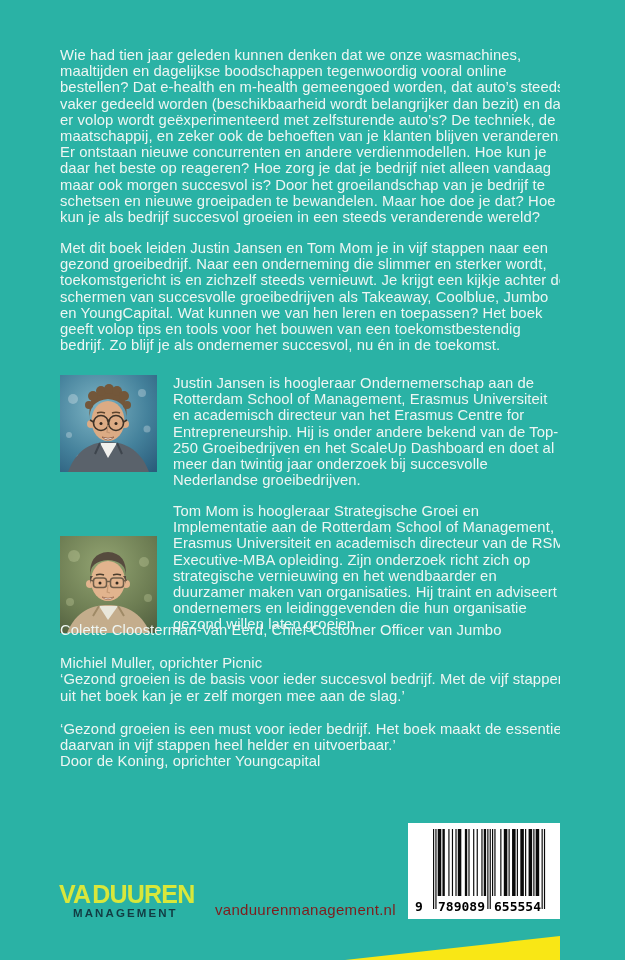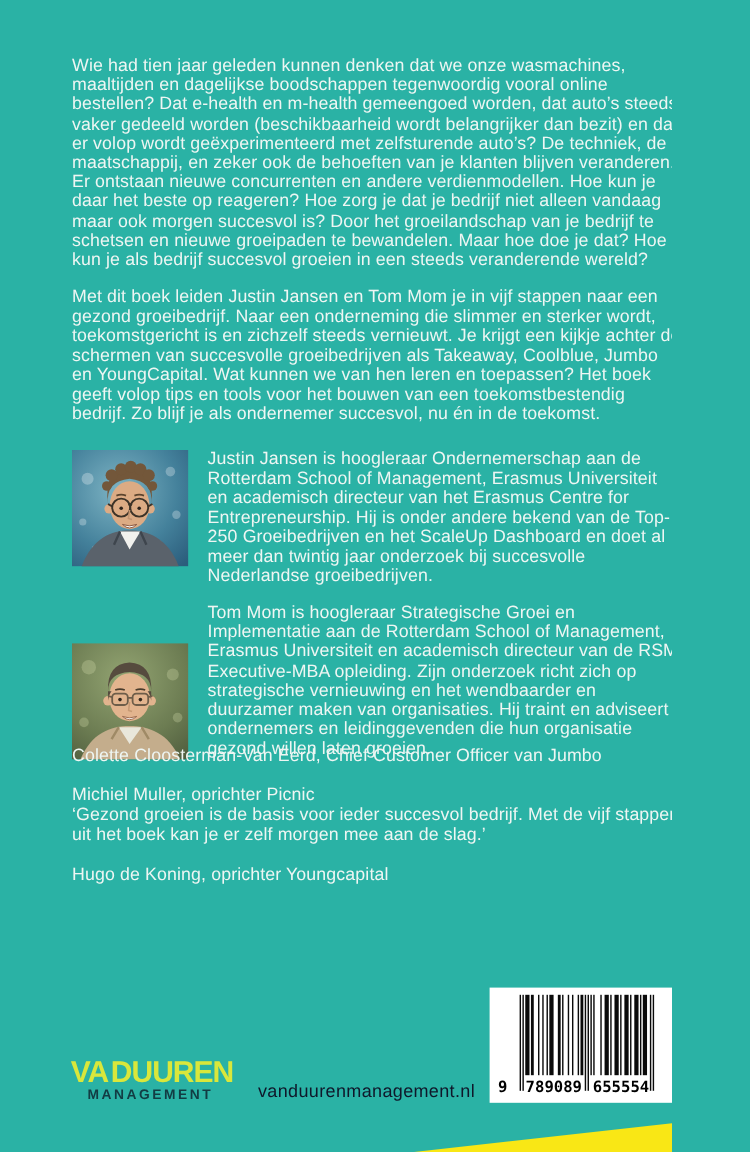--- a/index.html
+++ b/index.html
@@ -21,21 +21,21 @@
   #quotes { position:absolute; left:60px; top:622px; width:508px; }
   .quote-block { margin-bottom:17px; }
   .quote-attrib { font-weight:normal; }
   
   .logo { position:absolute; left:59px; top:884px; width:125px; }
   .logo-row { display:flex; align-items:flex-end; color:#d9e73b; font-weight:bold;
               font-size:25px; letter-spacing:-0.8px; line-height:21px; }
   .logo-leaf { margin:0 1px 0 1px; }
   .logo-sub { color:#123c43; font-weight:bold; font-size:11.5px; letter-spacing:2.1px;
               margin-top:2px; text-align:left; width:100%; padding-left:14px; }
-  .website { position:absolute; left:215px; top:901px; font-size:15px; color:#0f172a;
+  .website { position:absolute; left:215px; top:901px; font-size:15px; color:#7f1d1d;
              letter-spacing:.3px; font-weight:normal; }
   .barcode-box { position:absolute; left:408px; top:823px; width:160px; height:96px;
                  background:#ffffff; }
   .bc-digits { position:absolute; bottom:4px; left:0; right:0; height:16px;
                font-family:"DejaVu Sans Mono", monospace; font-weight:bold;
                font-size:13px; color:#000; }
   .bc-d0 { position:absolute; left:7px; }
   .bc-g1 { position:absolute; left:30px; width:47px; display:flex; justify-content:space-between; }
   .bc-g2 { position:absolute; left:86px; width:47px; display:flex; justify-content:space-between; }
   .yellow-wedge { position:absolute; left:345px; top:925px; width:280px; height:35px;
@@ -140,21 +140,22 @@
 
   <div id="quotes">
     <div class="quote-block">
       <div class="txt quote-attrib">Colette Cloosterman-Van Eerd, Chief Customer Officer van Jumbo</div>
     </div>
     <div class="quote-block">
       <div class="txt quote-attrib">Michiel Muller, oprichter Picnic</div>
       <div class="txt">‘Gezond groeien is de basis voor ieder succesvol bedrijf. Met de vijf stappen uit het boek kan je er zelf morgen mee aan de slag.’</div>
     </div>
     <div class="quote-block">
-      <div class="txt quote-attrib">Hugo de Koning, oprichter Youngcapital</div>
+      <div class="txt">‘Gezond groeien is een must voor ieder bedrijf. Het boek maakt de essentie daarvan in vijf stappen heel helder en uitvoerbaar.’</div>
+      <div class="txt quote-attrib">Door de Koning, oprichter Youngcapital</div>
     </div>
   </div>
 
   <div class="logo">
     <div class="logo-row">
       <span>VA</span>
       <svg class="logo-leaf" width="17" height="21" viewBox="0 0 17 21">
         <path d="M1.5 21 V6 C1.5 1 4 0.5 7 3.5 L15.5 12.5 V21 Z" fill="#d9e73b"></path>
       </svg>
       <span>DUUREN</span>

